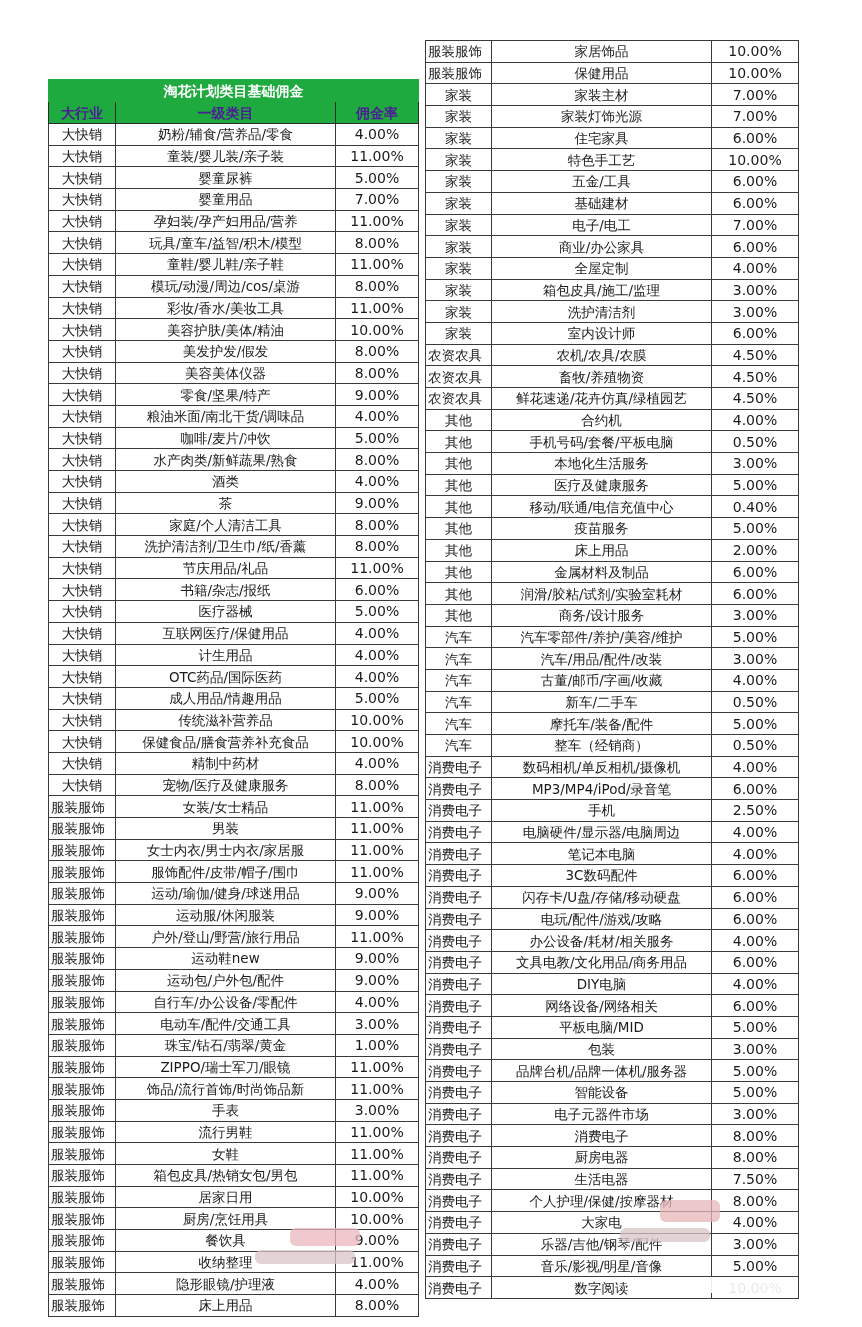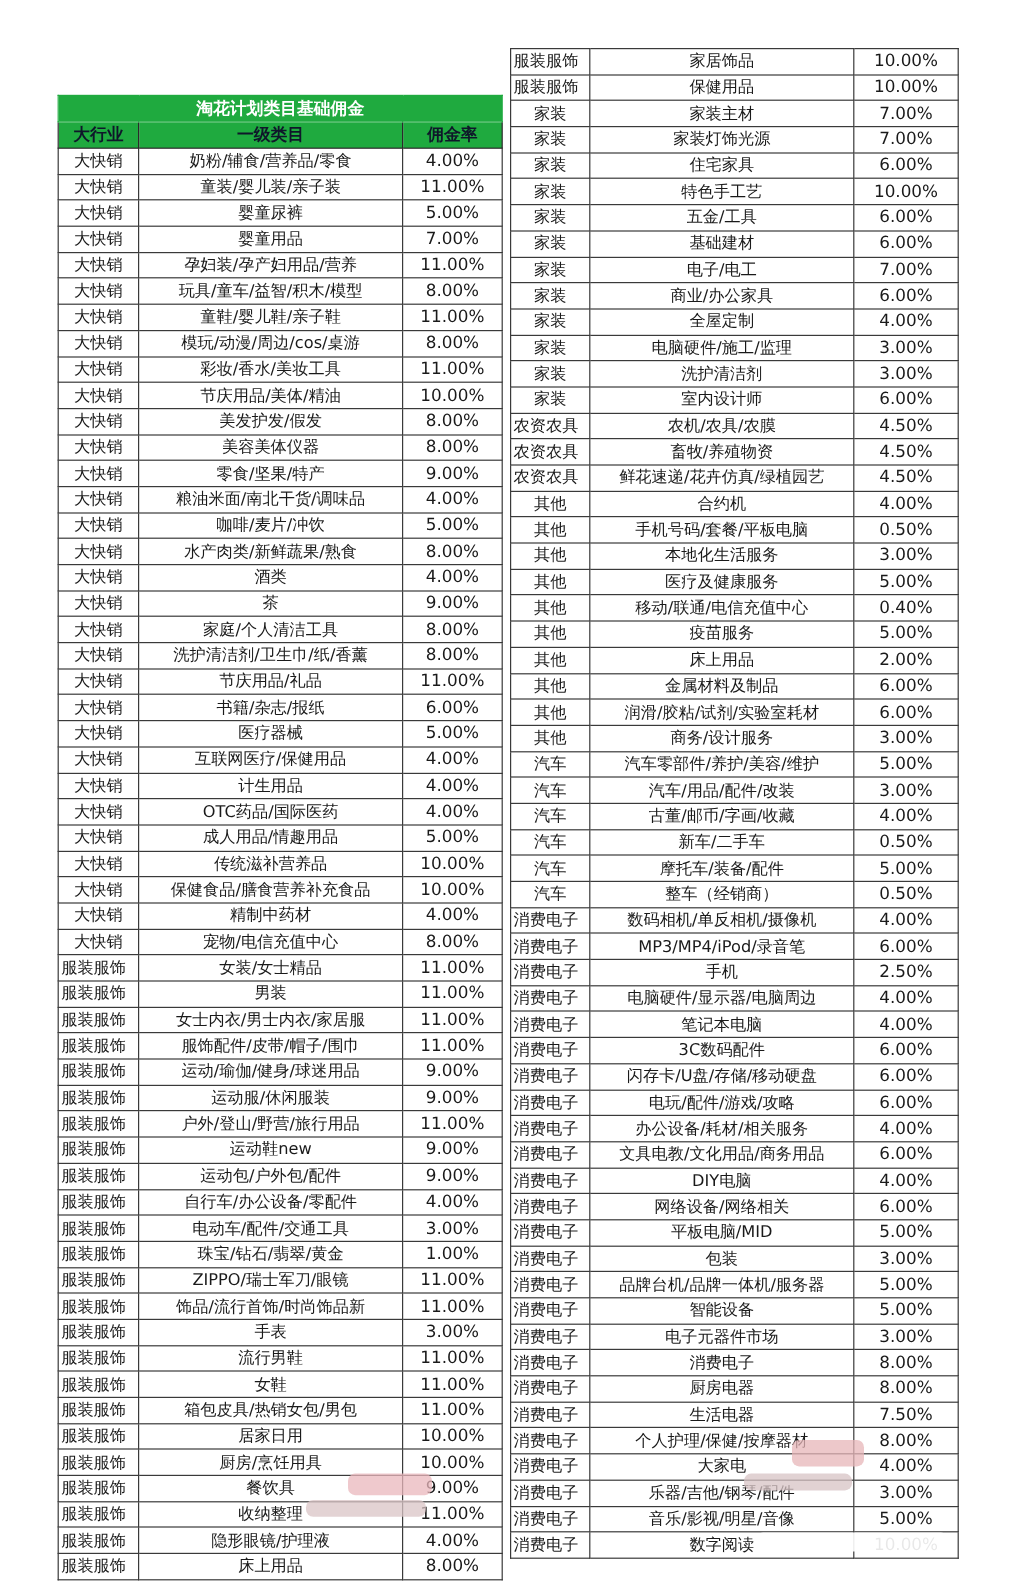--- a/index.html
+++ b/index.html
@@ -4,21 +4,21 @@
 <style>
   html, body { margin:0; padding:0; background:#ffffff; }
   body { width:862px; height:1327px; position:relative; overflow:hidden;
          font-family:"DejaVu Sans", "Liberation Sans", sans-serif; color:#1a1a1a; }
   table { border-collapse:collapse; position:absolute; table-layout:fixed; }
   td, th { border:1px solid #3a3a3a; padding:0; height:20.7px; line-height:20px;
            text-align:center; white-space:nowrap; overflow:hidden; font-size:13.5px; font-weight:normal; }
   #left-table { left:48px; top:33px; width:370px;margin-top:46px; }
   #right-table { left:425px; top:40px; width:373px; }
   .title-row th { background:#1faa3f; color:#ffffff; font-weight:bold; font-size:14px; height:21px; border-color:#1faa3f; }
-  .head-row th { background:#1faa3f; color:#0f172a; font-weight:bold; font-size:14px; height:21px; border-color:#2a2a2a; border-top-color:#1faa3f; }
+  .head-row th { background:#1faa3f; color:#4c1d95; font-weight:bold; font-size:14px; height:21px; border-color:#2a2a2a; border-top-color:#1faa3f; }
   td.ind { text-align:left; padding-left:2px; font-size:13.5px; }
   td.ind.c { text-align:center; padding-left:0; }
   td.rate { font-size:14px; }
   .watermark { position:absolute; border-radius:6px; opacity:0.75; }
 </style>
 </head>
 <body>
 
 <table id="left-table">
   <colgroup>
@@ -77,21 +77,21 @@
         <td>模玩/动漫/周边/cos/桌游</td>
         <td class="rate">8.00%</td>
       </tr>
       <tr>
         <td class="ind c">大快销</td>
         <td>彩妆/香水/美妆工具</td>
         <td class="rate">11.00%</td>
       </tr>
       <tr>
         <td class="ind c">大快销</td>
-        <td>节庆用品/美体/精油</td>
+        <td>美容护肤/美体/精油</td>
         <td class="rate">10.00%</td>
       </tr>
       <tr>
         <td class="ind c">大快销</td>
         <td>美发护发/假发</td>
         <td class="rate">8.00%</td>
       </tr>
       <tr>
         <td class="ind c">大快销</td>
         <td>美容美体仪器</td>
@@ -182,21 +182,21 @@
         <td>保健食品/膳食营养补充食品</td>
         <td class="rate">10.00%</td>
       </tr>
       <tr>
         <td class="ind c">大快销</td>
         <td>精制中药材</td>
         <td class="rate">4.00%</td>
       </tr>
       <tr>
         <td class="ind c">大快销</td>
-        <td>宠物/电信充值中心</td>
+        <td>宠物/医疗及健康服务</td>
         <td class="rate">8.00%</td>
       </tr>
       <tr>
         <td class="ind">服装服饰</td>
         <td>女装/女士精品</td>
         <td class="rate">11.00%</td>
       </tr>
       <tr>
         <td class="ind">服装服饰</td>
         <td>男装</td>
@@ -372,21 +372,21 @@
         <td>商业/办公家具</td>
         <td class="rate">6.00%</td>
       </tr>
       <tr>
         <td class="ind c">家装</td>
         <td>全屋定制</td>
         <td class="rate">4.00%</td>
       </tr>
       <tr>
         <td class="ind c">家装</td>
-        <td>电脑硬件/施工/监理</td>
+        <td>箱包皮具/施工/监理</td>
         <td class="rate">3.00%</td>
       </tr>
       <tr>
         <td class="ind c">家装</td>
         <td>洗护清洁剂</td>
         <td class="rate">3.00%</td>
       </tr>
       <tr>
         <td class="ind c">家装</td>
         <td>室内设计师</td>

